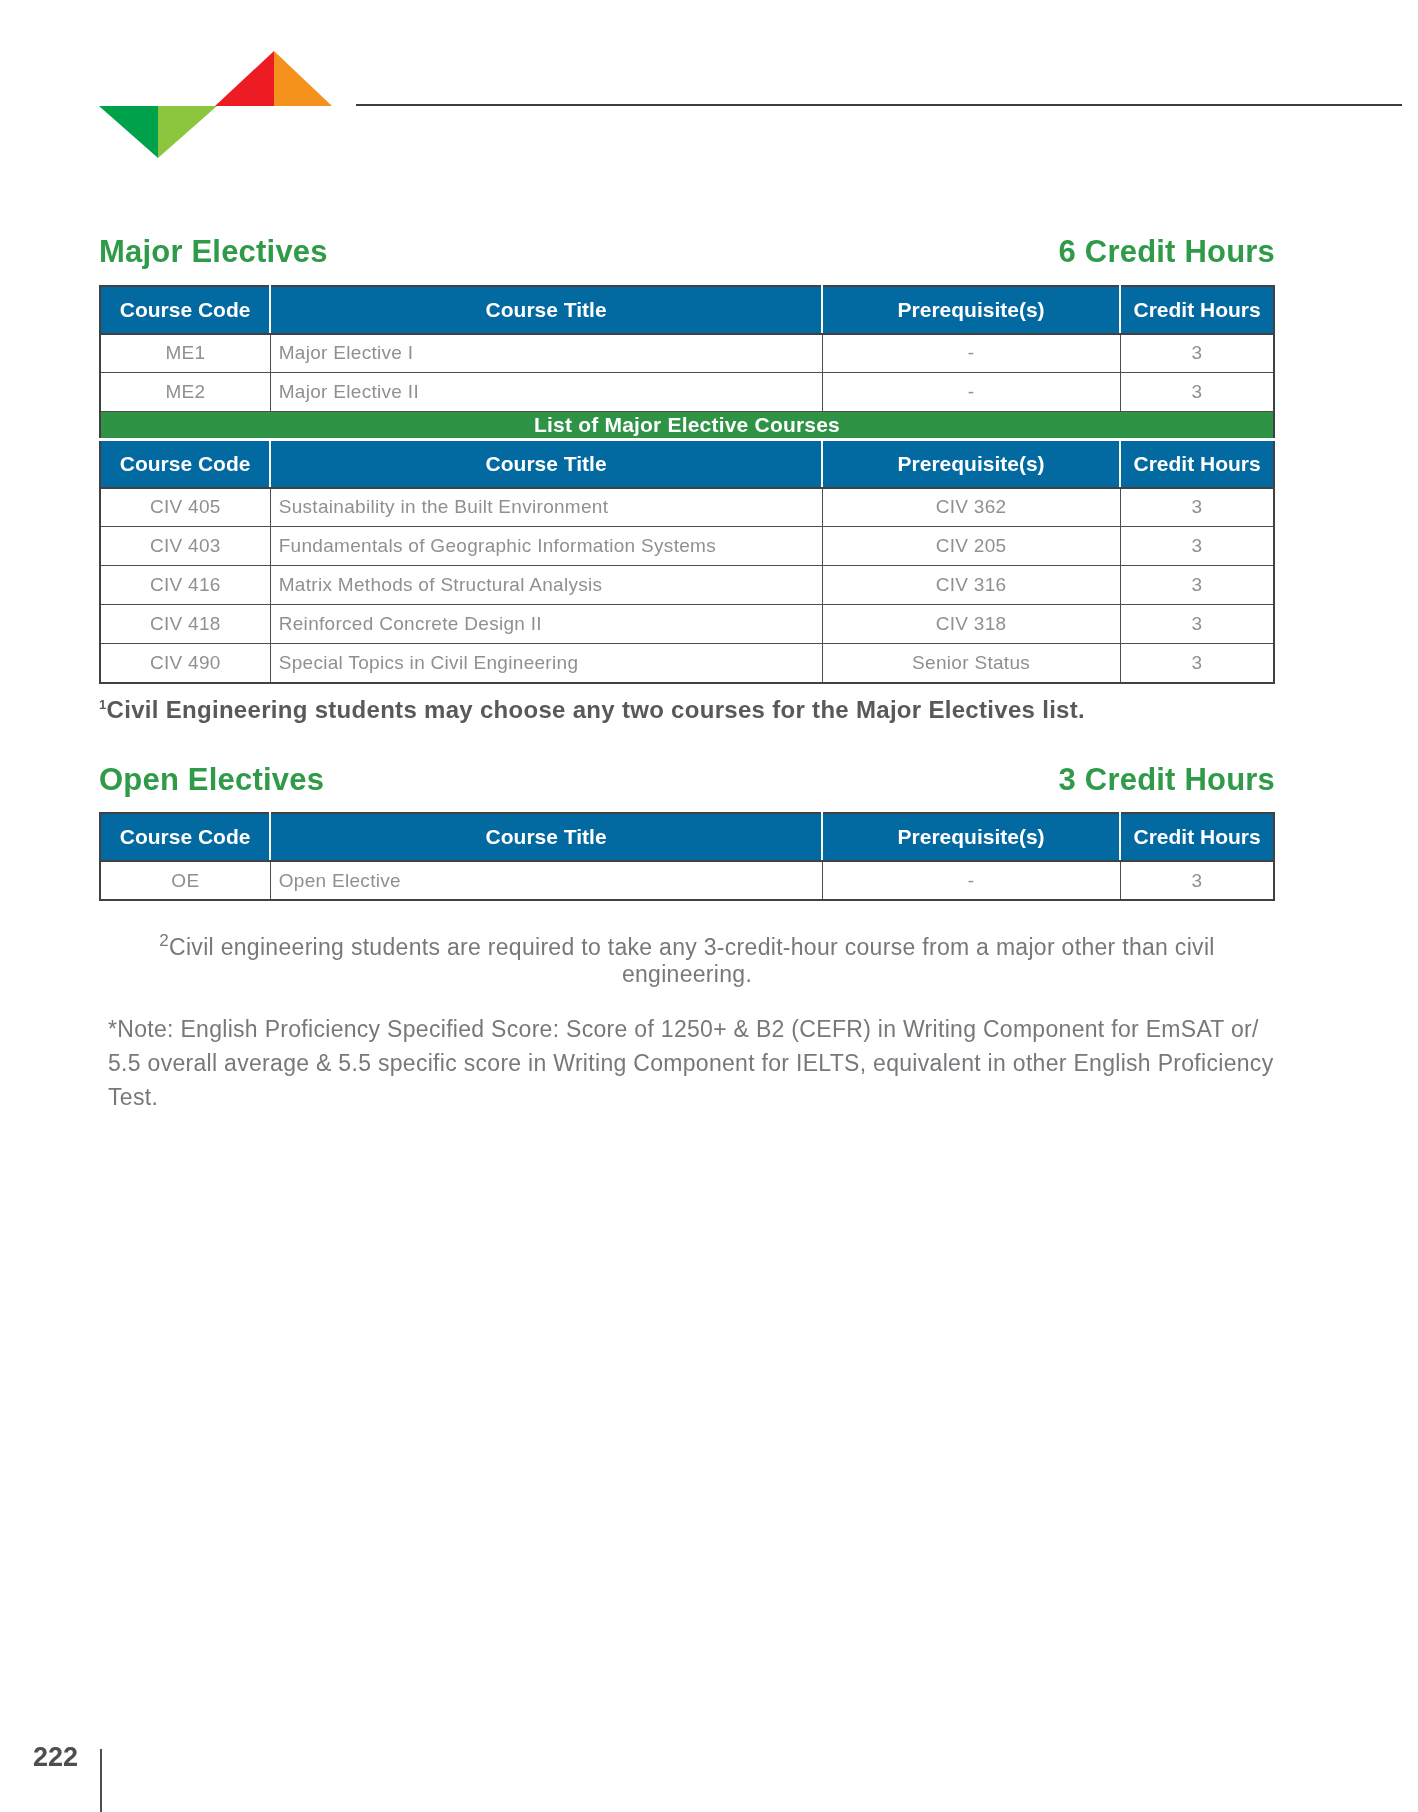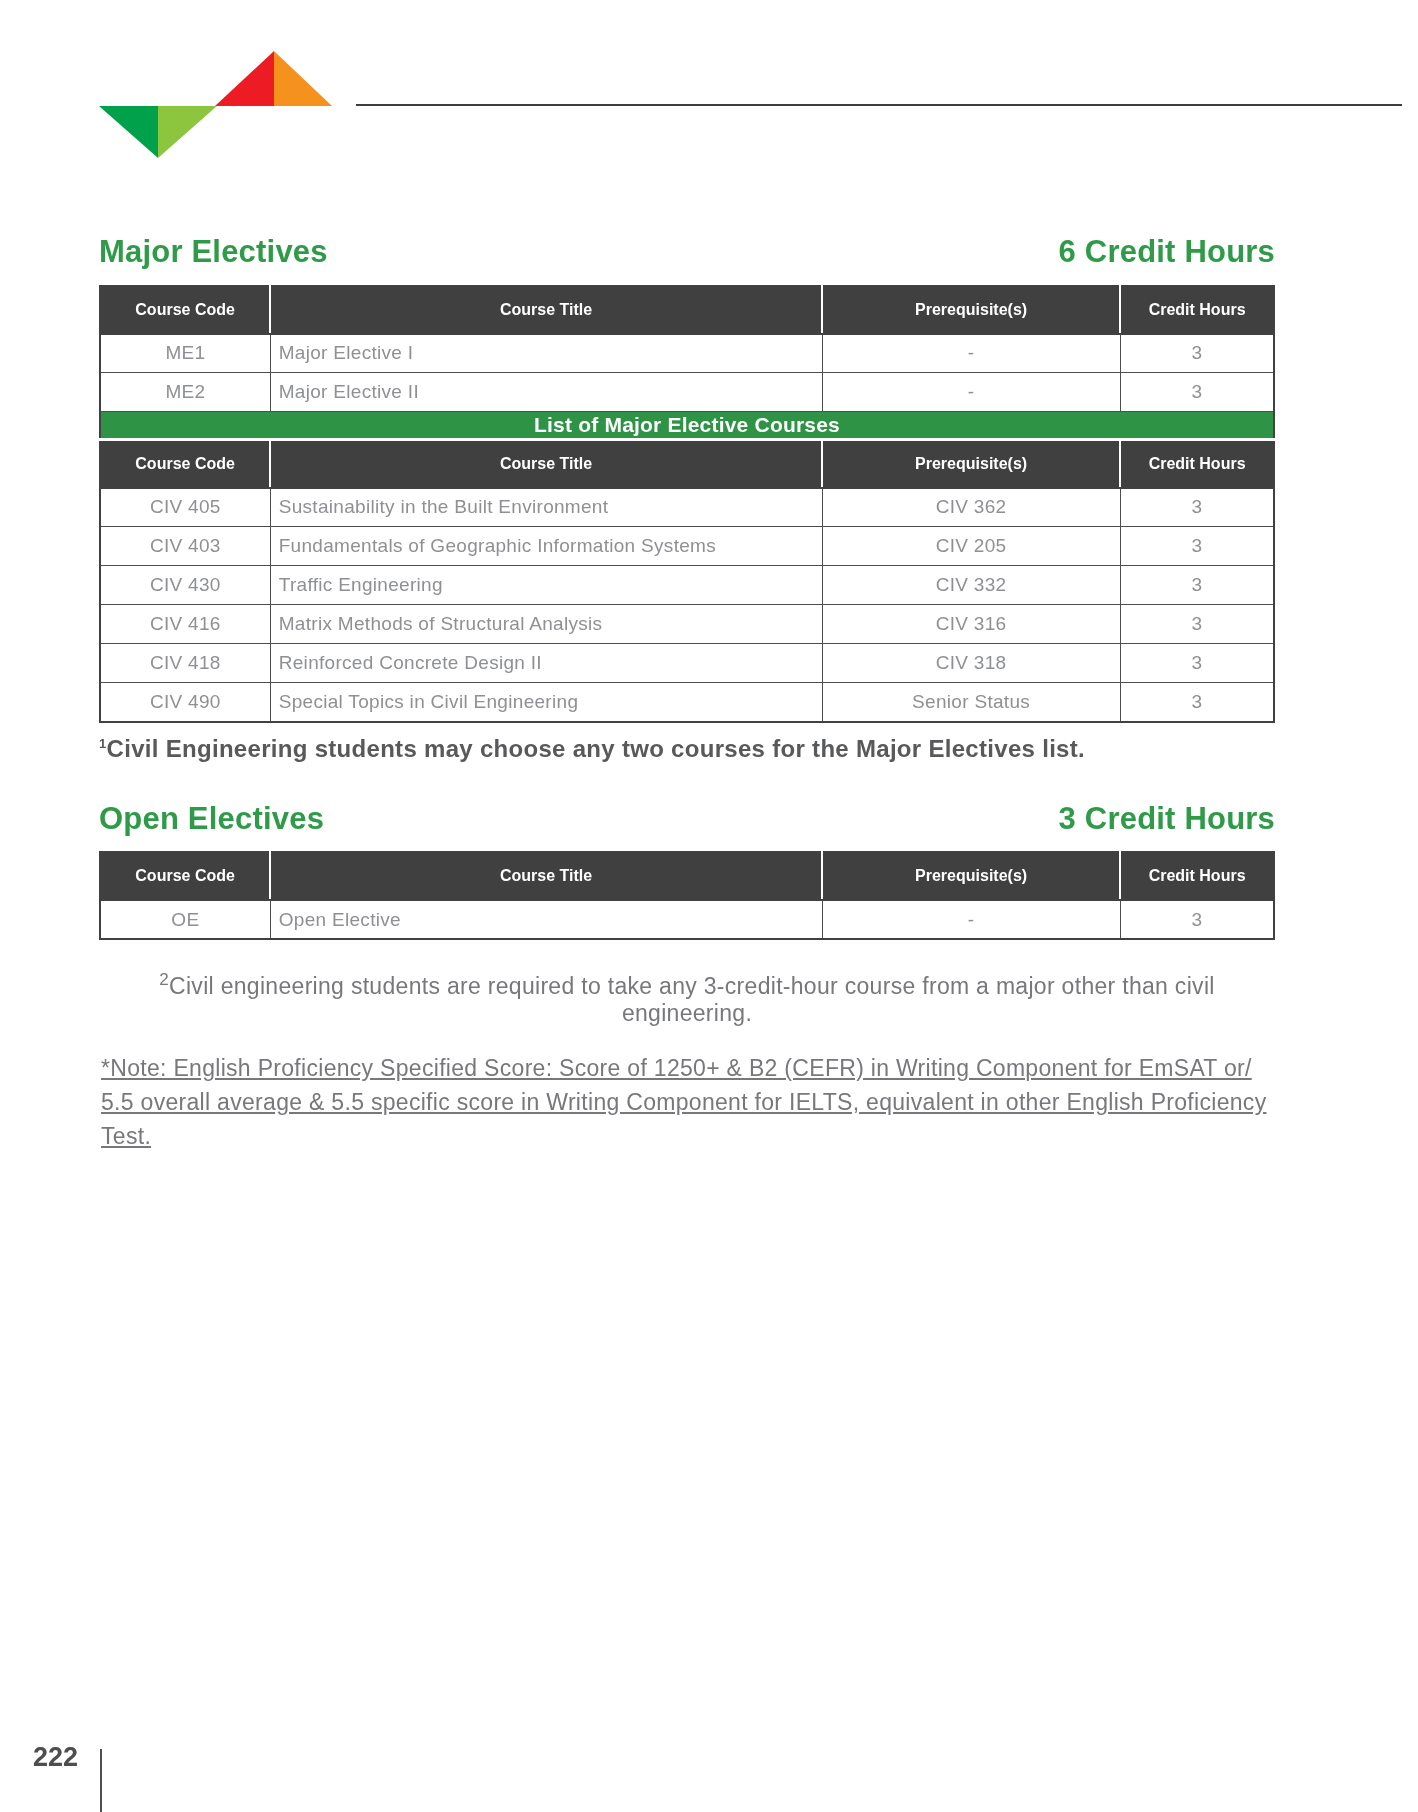--- a/index.html
+++ b/index.html
@@ -50,23 +50,23 @@
   }
   .head2 { margin-top: 40px; }
   table.course-table {
     width: 100%;
     border-collapse: collapse;
     table-layout: fixed;
     margin-top: 16px;
     border: 2px solid #414042;
   }
   .course-table th {
-    background: #404040;
+    background: #0369a1;
     color: #ffffff;
-    font-size: 16px;
+    font-size: 21px;
     font-weight: bold;
     height: 48px;
     text-align: center;
     padding: 0 6px;
     border-bottom: 2px solid #414042;
   }
   .course-table th + th { border-left: 2px solid #ffffff; }
   .course-table td {
     height: 39px;
     font-size: 19px;
@@ -100,26 +100,25 @@
   .footnote1 sup { font-size: 13px; }
   .footnote2 {
     margin: 30px 0 0 0;
     font-size: 23px;
     color: #77787b;
     letter-spacing: 0.3px;
     text-align: center;
   }
   .footnote2 sup { font-size: 17px; }
   .note {
-    margin: 24px 0 0 2px;
+    margin: 24px 0 0 9px;
     font-size: 23px;
     color: #77787b;
     line-height: 34px;
     letter-spacing: 0.3px;
-    text-decoration: underline;
   }
   .page-number {
     position: absolute;
     left: 33px;
     top: 1742px;
     font-size: 27px;
     font-weight: bold;
     color: #4d4e50;
   }
   .footer-rule {
@@ -192,26 +191,20 @@
         <td>CIV 362</td>
         <td>3</td>
       </tr>
       <tr>
         <td>CIV 403</td>
         <td class="title-cell">Fundamentals of Geographic Information Systems</td>
         <td>CIV 205</td>
         <td>3</td>
       </tr>
       <tr>
-        <td>CIV 430</td>
-        <td class="title-cell">Traffic Engineering</td>
-        <td>CIV 332</td>
-        <td>3</td>
-      </tr>
-      <tr>
         <td>CIV 416</td>
         <td class="title-cell">Matrix Methods of Structural Analysis</td>
         <td>CIV 316</td>
         <td>3</td>
       </tr>
       <tr>
         <td>CIV 418</td>
         <td class="title-cell">Reinforced Concrete Design II</td>
         <td>CIV 318</td>
         <td>3</td>

